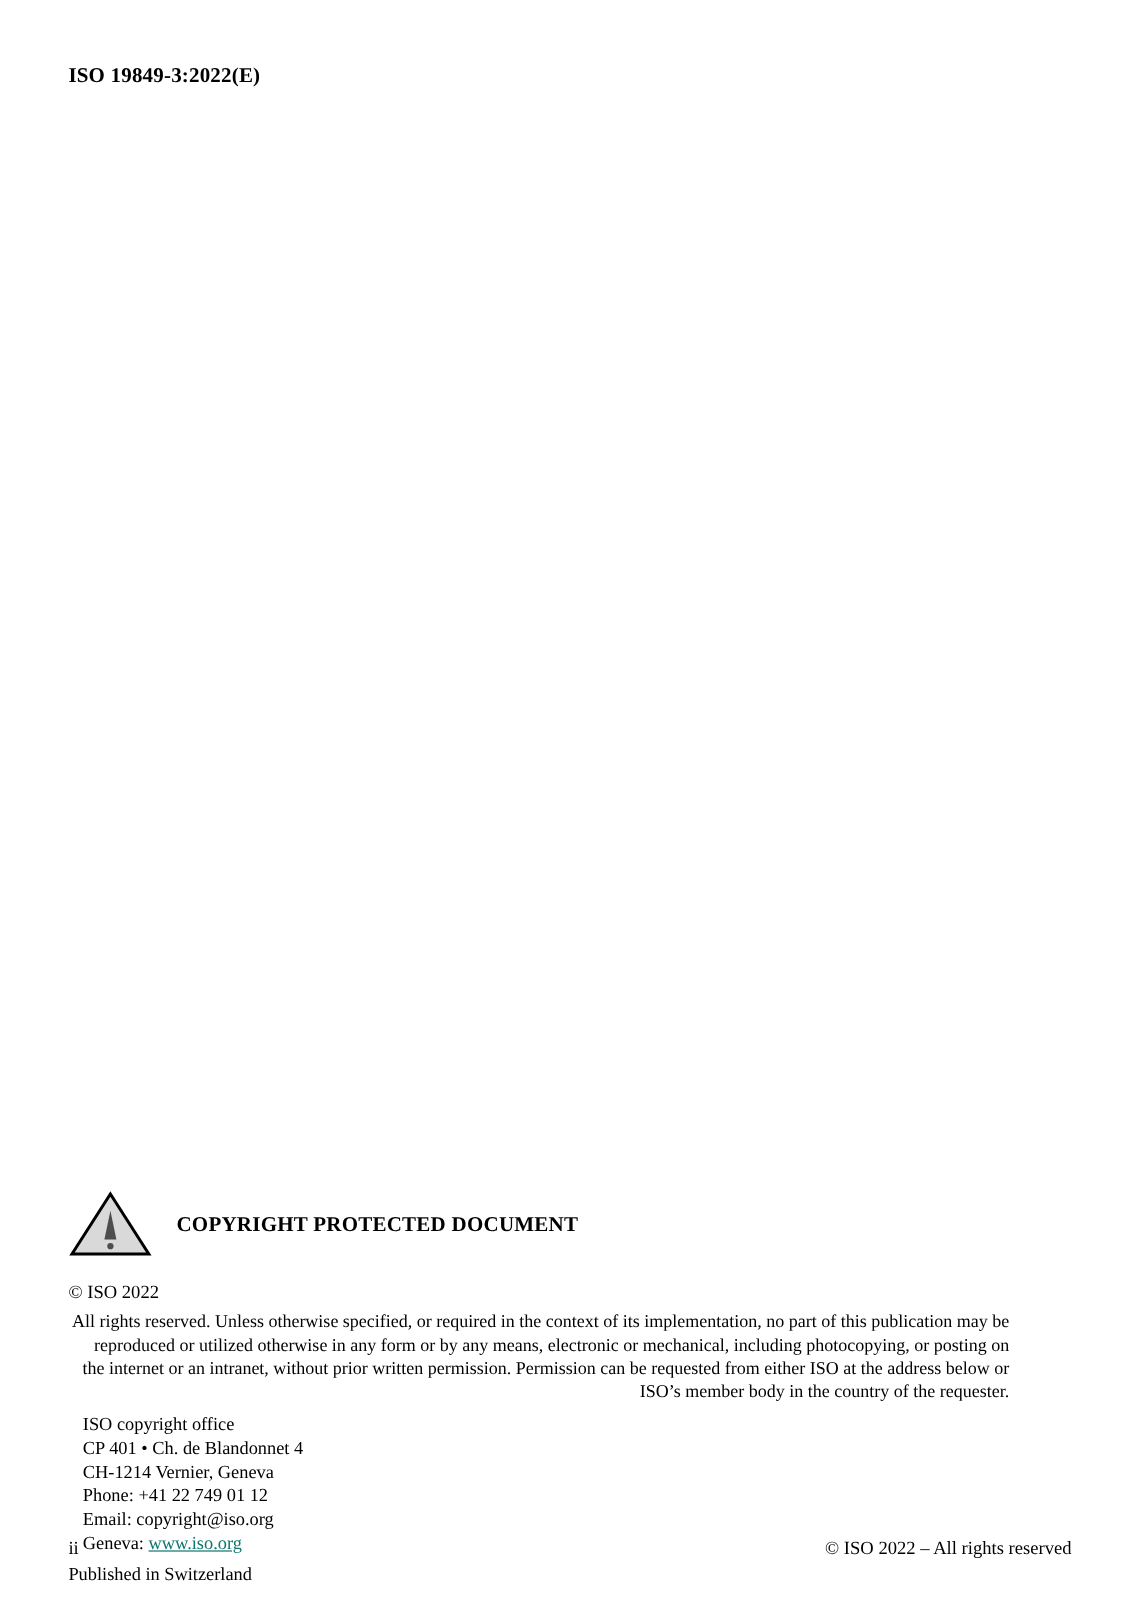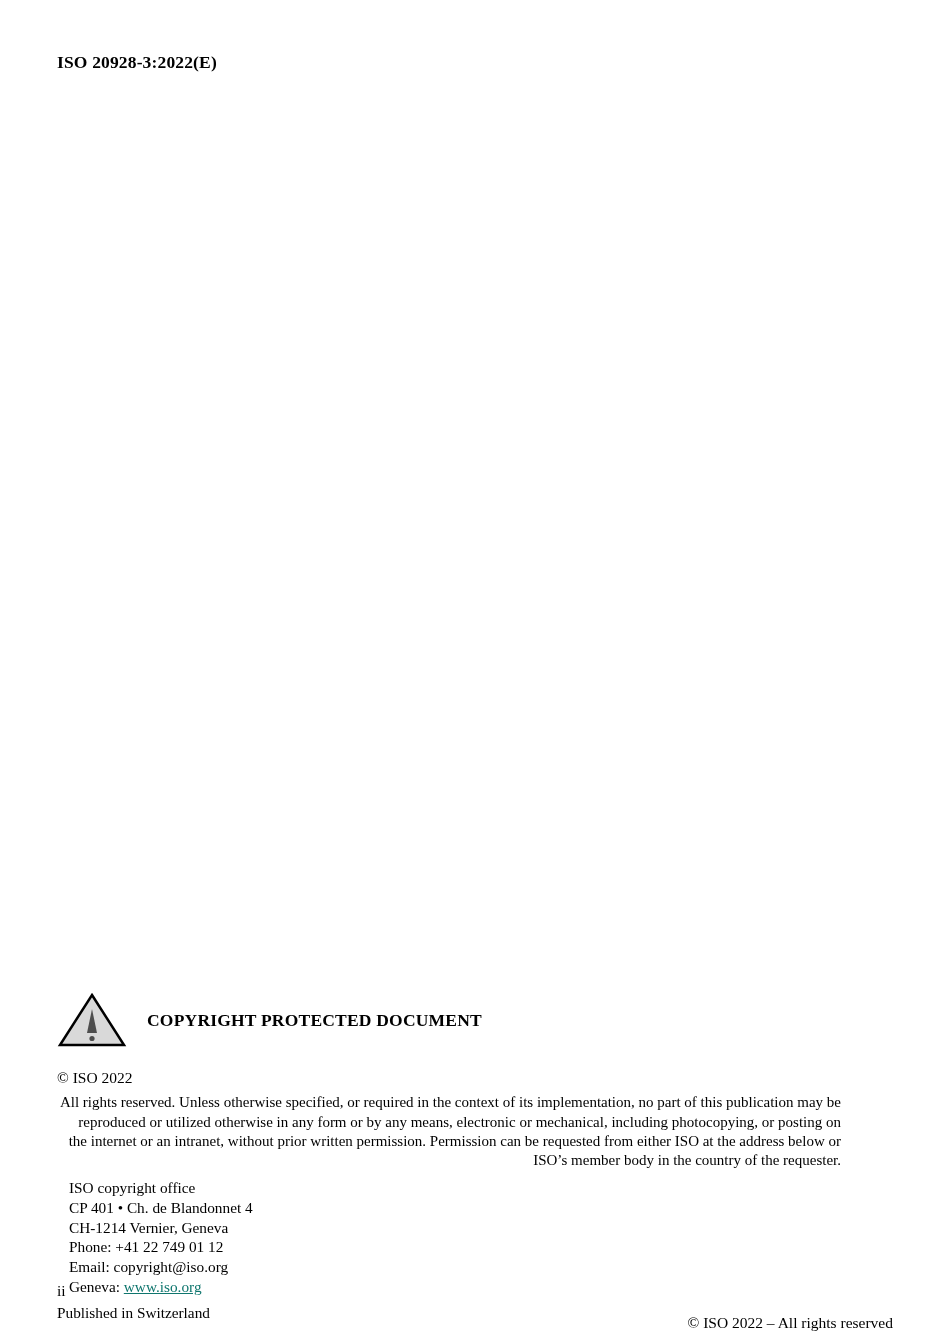--- a/index.html
+++ b/index.html
@@ -110,29 +110,28 @@
     top: 1282px;
     font-size: 15.5px;
   }
   .footer-right {
     position: absolute;
     right: 57px;
     top: 1282px;
     font-size: 15.5px;
     text-align: right;
     white-space: nowrap;
-    margin-top: 32px;
   }
 </style>
 </head>
 <body>
 
 <div class="page">
 
-  <div class="doc-header">ISO 20928-3:2022(E)</div>
+  <div class="doc-header">ISO 19849-3:2022(E)</div>
 
   <div class="copyright-block">
 
     <div class="cp-title-row">
       <div class="warn-icon">
         <svg width="70" height="56" viewBox="0 0 70 56" xmlns="http://www.w3.org/2000/svg">
           <polygon points="35,3 67,53 3,53" fill="#d9d9d9" stroke="#000000" stroke-width="2.5" stroke-linejoin="miter"></polygon>
           <polygon points="35,17 40,41 30,41" fill="#4d4d4d"></polygon>
           <circle cx="35" cy="46.5" r="2.6" fill="#4d4d4d"></circle>
         </svg>

